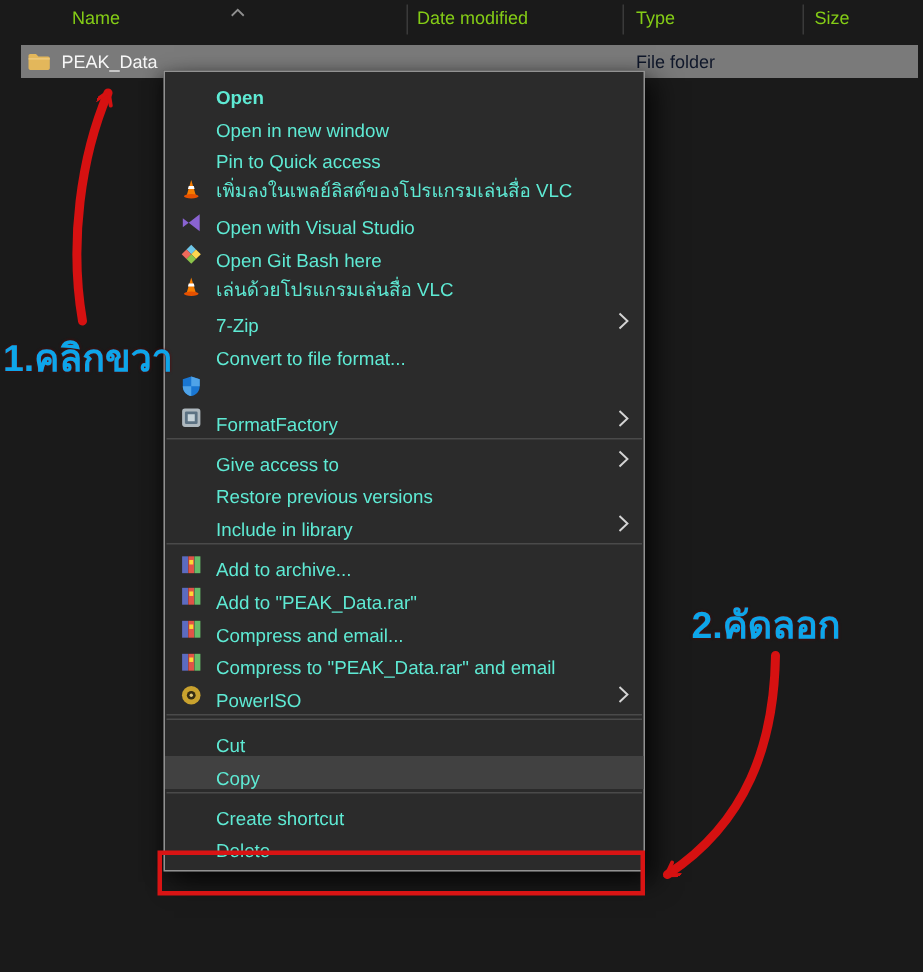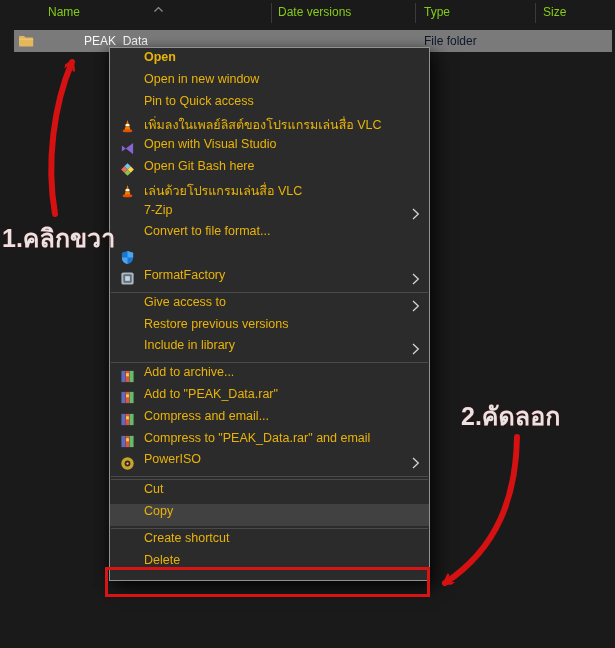--- a/index.html
+++ b/index.html
@@ -9,66 +9,66 @@
     font-family:"Liberation Sans", sans-serif;
     -webkit-font-smoothing:antialiased;
   }
   
   .hdr{position:absolute;top:0;left:0;width:615px;height:26px;background:#1a1a1a;z-index:1;}
   .hdr-label{position:absolute;top:5px;font-size:12px;color:#84cc16;white-space:nowrap;}
   .hdr-div{position:absolute;top:3px;width:1px;height:20px;background:#3a3a3a;}
   .sort-ind{position:absolute;left:153px;top:-1px;}
   
   .filerow{position:absolute;left:14px;top:30px;width:598px;height:22px;background:#7a7a7a;z-index:2;}
-  .filerow .fname{position:absolute;left:27px;top:4px;font-size:12px;color:#f7f7f7;margin-left:43px;}
+  .filerow .fname{position:absolute;left:27px;top:4px;font-size:12px;color:#f7f7f7;}
   .filerow .fdate{position:absolute;left:264px;top:4px;font-size:12px;color:#4f4f4f;margin-top:37px;}
   .filerow .ftype{position:absolute;left:410px;top:4px;font-size:12px;color:#0f172a;}
   .filerow .fsize{position:absolute;left:540px;top:4px;font-size:12px;color:#ededed;}
   .foldericon{position:absolute;left:4px;top:3px;width:16px;height:16px;}
   
   .cmenu{
     position:absolute;left:109px;top:47px;width:319px;z-index:5;
     background:#2b2b2b;border:1px solid #919191;
     padding:2px 0 6px 0;
     box-shadow:7px 7px 16px rgba(0,0,0,.65), -3px 3px 10px rgba(0,0,0,.4);
   }
   .menu-item{
-    position:relative;height:21.8px;display:flex;align-items:flex-start;
-    padding-left:34px;color:#eab308;font-size:12.5px;white-space:nowrap;cursor:default;
+    position:relative;height:21.8px;display:flex;align-items:flex-end;
+    padding-left:34px;color:#5eead4;font-size:12.5px;white-space:nowrap;cursor:default;
   }
   .menu-item.bold{font-weight:bold;}
   .menu-item.highlighted{background:#414141;}
   .mi-icon{position:absolute;left:9px;top:3px;width:16px;height:16px;display:flex;align-items:center;justify-content:center;}
   .mi-arrow{position:absolute;right:9px;top:5px;width:8px;height:12px;}
   .menu-sep{height:1px;background:#4a4a4a;margin:2px 1px;}
   
   .copy-box{
     position:absolute;left:105px;top:567px;width:319px;height:24px;
     border:3px solid #d91414;z-index:6;pointer-events:none;
   }
   
   .annot{
-    position:absolute;z-index:7;color:#e5e5e5;font-weight:bold;font-size:25px;
+    position:absolute;z-index:7;color:#0ea5e9;font-weight:bold;font-size:25px;
     text-shadow:0 0 2px #6d0000;white-space:nowrap;pointer-events:none;
   }
   .annot1{left:2px;top:218px;}
   .annot2{left:461px;top:396px;}
   .arrow-layer{position:absolute;left:0;top:0;width:615px;height:648px;z-index:7;pointer-events:none;}
 </style>
 </head>
 <body>
 
 <div class="hdr">
   <span class="sort-ind">
     <svg width="11" height="7" viewBox="0 0 11 7">
         <path d="M1.5 5.5 L5.5 1.5 L9.5 5.5" stroke="#8f8f8f" stroke-width="1.2" fill="none"></path>
       </svg>
   </span>
   <span class="hdr-label" style="left:48px">Name</span>
-  <span class="hdr-label" style="left:278px">Date versions</span>
+  <span class="hdr-label" style="left:278px">Date modified</span>
   <span class="hdr-label" style="left:424px">Type</span>
   <span class="hdr-label" style="left:543px">Size</span>
   <span class="hdr-div" style="left:271px"></span>
   <span class="hdr-div" style="left:415px"></span>
   <span class="hdr-div" style="left:535px"></span>
 </div>
 
 <div class="filerow">
   <span class="foldericon">
     <svg width="16" height="16" viewBox="0 0 16 16">

